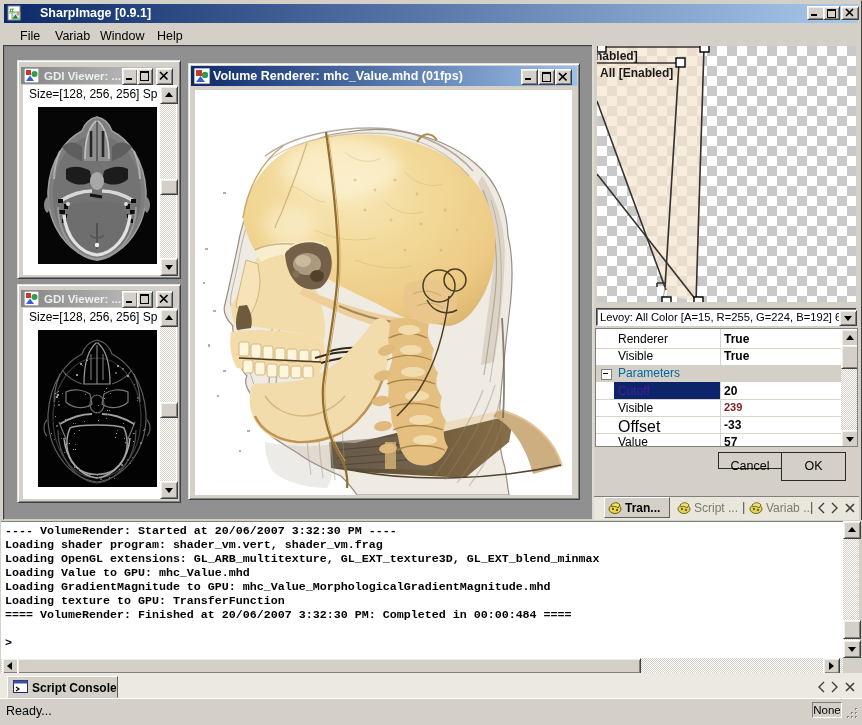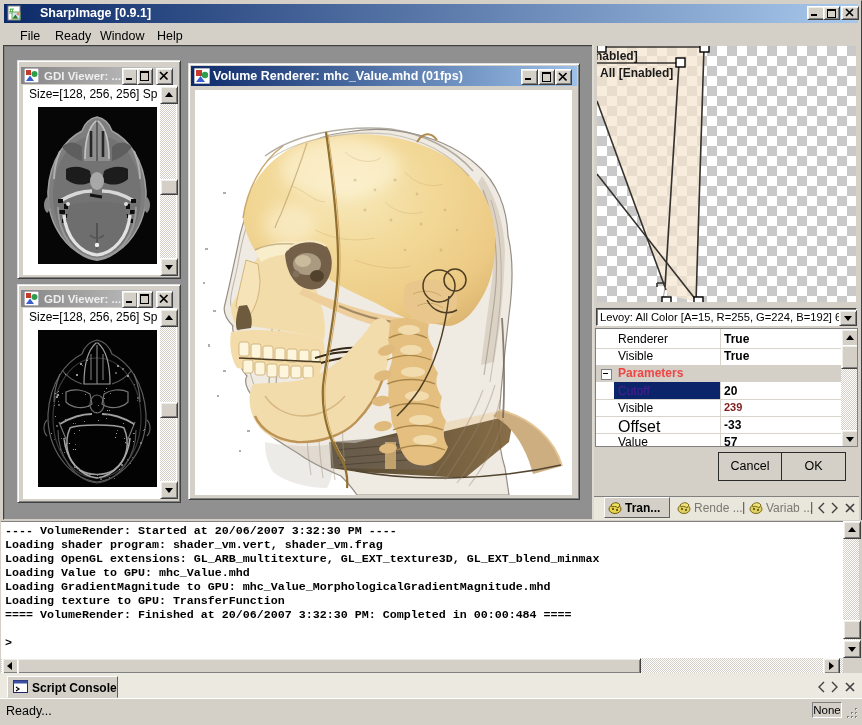--- a/index.html
+++ b/index.html
@@ -30,21 +30,21 @@
     <div class="abs" style="left:3px;top:2px;width:7px;height:6px;border:1px solid #000;border-top-width:2px"></div>
   </div>
 <div class="capbtn abs" style="left:841px;top:6px;width:16px;height:12px">
   <svg class="abs" style="left:3px;top:1px" width="9" height="9">
       <path d="M1 1 L8 8 M8 1 L1 8" stroke="#000" stroke-width="1.6"></path>
     </svg>
 </div>
 
 <div class="abs" style="left:3px;top:23px;width:856px;height:22px;background:#d4d0c8"></div>
 <div class="abs" style="left:20px;top:29px;font-size:12.5px;color:#000">File</div>
-<div class="abs" style="left:55px;top:29px;font-size:12.5px;color:#000">Ready</div>
+<div class="abs" style="left:55px;top:29px;font-size:12.5px;color:#000">Variab</div>
 <div class="abs" style="left:100px;top:29px;font-size:12.5px;color:#000">Window</div>
 <div class="abs" style="left:157px;top:29px;font-size:12.5px;color:#000">Help</div>
 
 <div class="abs" style="left:3px;top:45px;width:591px;height:475px;background:#909090;border:1px solid;border-color:#404040 #d4d0c8 #d4d0c8 #404040;box-sizing:border-box;box-shadow:inset 1px 1px 0 #808080"></div>
 
 <div class="abs" style="left:17px;top:60px;width:164px;height:219px;background:#d4d0c8;border:1px solid;border-color:#dfdfdf #404040 #404040 #dfdfdf;box-shadow:inset 1px 1px 0 #fff, inset -1px -1px 0 #808080;box-sizing:border-box"></div>
 <div class="abs" style="left:21px;top:67px;width:156px;height:17px;background:linear-gradient(to right,#868686,#cccccc)"></div>
 <div class="abs" style="left:24px;top:68px;width:15px;height:15px">
   <svg width="15" height="15">
       <rect x="0" y="0" width="15" height="15" fill="#fff" stroke="#667"></rect>
@@ -567,60 +567,60 @@
   <div class="abs" style="left:124px;top:0;width:1px;height:119px;background:#d8d4cc"></div>
   <div class="abs" style="left:124px;top:36px;width:1px;height:17px;background:#d4d0c8"></div>
 
   <div class="abs" style="left:22px;top:3px;font-size:12px;color:#000">Renderer</div>
   <div class="abs" style="left:128px;top:3px;font-size:12px;font-weight:bold;color:#000">True</div>
   <div class="abs" style="left:22px;top:20px;font-size:12px;color:#000">Visible</div>
   <div class="abs" style="left:128px;top:20px;font-size:12px;font-weight:bold;color:#000">True</div>
   <div class="abs" style="left:5px;top:40px;width:9px;height:9px;border:1px solid #808080;background:#fff">
       <div class="abs" style="left:1px;top:3px;width:5px;height:1px;background:#000"></div>
     </div>
-  <div class="abs" style="left:22px;top:37px;font-size:12px;font-weight:bold;color:#ef4444">Parameters</div>
+  <div class="abs" style="left:22px;top:37px;font-size:12px;font-weight:normal;color:#0369a1">Parameters</div>
   <div class="abs" style="left:18px;top:53px;width:106px;height:17px;background:#0b246a"></div>
   <div class="abs" style="left:22px;top:55px;font-size:12px;color:#4c1d95">Cutoff</div>
   <div class="abs" style="left:128px;top:55px;font-size:12px;font-weight:bold;color:#000">20</div>
   <div class="abs" style="left:22px;top:72px;font-size:12px;color:#000">Visible</div>
   <div class="abs" style="left:128px;top:72px;font-size:11px;font-weight:bold;color:#7f1d1d">239</div>
   <div class="abs" style="left:22px;top:89px;font-size:16px;color:#000">Offset</div>
   <div class="abs" style="left:128px;top:89px;font-size:12px;font-weight:bold;color:#000">-33</div>
   <div class="abs" style="left:22px;top:106px;font-size:12px;color:#000">Value</div>
   <div class="abs" style="left:128px;top:106px;font-size:12px;font-weight:bold;color:#000">57</div>
 
   <div class="abs dither" style="left:245px;top:0;width:17px;height:119px"></div>
   <div class="capbtn abs" style="left:245px;top:0;width:17px;height:16px">
       <div class="abs" style="left:4px;top:5px;width:0;height:0;border-left:4px solid transparent;border-right:4px solid transparent;border-bottom:5px solid #000"></div>
     </div>
   <div class="capbtn abs" style="left:245px;top:16px;width:17px;height:22px"></div>
   <div class="capbtn abs" style="left:245px;top:101px;width:17px;height:16px">
       <div class="abs" style="left:4px;top:6px;width:0;height:0;border-left:4px solid transparent;border-right:4px solid transparent;border-top:5px solid #000"></div>
     </div>
 </div>
 
-<div class="abs" style="left:718px;top:452px;width:64px;height:29px;background:#d4d0c8;border:1.5px solid #2a2a2a;box-sizing:border-box;text-align:center;font-size:12.5px;color:#000;line-height:26px">Cancel</div>
+<div class="abs" style="left:718px;top:452px;width:64px;height:17px;background:#d4d0c8;border:1.5px solid #2a2a2a;box-sizing:border-box;text-align:center;font-size:12.5px;color:#000;line-height:26px">Cancel</div>
 <div class="abs" style="left:781px;top:452px;width:65px;height:29px;background:#d4d0c8;border:1.5px solid #2a2a2a;box-sizing:border-box;text-align:center;font-size:12.5px;color:#000;line-height:26px">OK</div>
 
 <div class="abs" style="left:594px;top:496px;width:265px;height:24px;background:#e9e6dc;border-top:1px solid #808080"></div>
 <div class="abs" style="left:604px;top:497px;width:66px;height:21px;background:#d4d0c8;border:1px solid;border-color:#fff #606060 #606060 #fff;box-sizing:border-box"></div>
 <svg class="abs" style="left:608px;top:501px" width="14" height="13">
     <ellipse cx="7" cy="8" rx="6" ry="4.5" fill="#e8d44a" stroke="#6a5a10"></ellipse>
     <path d="M3 4 C6 1 10 1 12 4 L10 7 C8 5 5 5 4 6 Z" fill="#f0e060" stroke="#6a5a10"></path>
     <circle cx="5" cy="8" r="1" fill="#403808"></circle>
     <circle cx="9" cy="9" r="1" fill="#403808"></circle>
   </svg>
 <div class="abs" style="left:625px;top:501px;font-size:12px;font-weight:bold;color:#000">Tran...</div>
 <svg class="abs" style="left:677px;top:501px" width="14" height="13">
     <ellipse cx="7" cy="8" rx="6" ry="4.5" fill="#e0d060" stroke="#7a6a20"></ellipse>
     <path d="M3 4 C6 1 10 1 12 4 L10 7 C8 5 5 5 4 6 Z" fill="#ece277" stroke="#7a6a20"></path>
     <circle cx="5" cy="8" r="1" fill="#504808"></circle>
     <circle cx="9" cy="9" r="1" fill="#504808"></circle>
   </svg>
-<div class="abs" style="left:694px;top:501px;font-size:12px;color:#7a7a72">Rende ...</div>
+<div class="abs" style="left:694px;top:501px;font-size:12px;color:#7a7a72">Script ...</div>
 <div class="abs" style="left:742px;top:499px;font-size:13px;color:#55534e">|</div>
 <svg class="abs" style="left:749px;top:501px" width="14" height="13">
     <ellipse cx="7" cy="8" rx="6" ry="4.5" fill="#e0d060" stroke="#7a6a20"></ellipse>
     <path d="M3 4 C6 1 10 1 12 4 L10 7 C8 5 5 5 4 6 Z" fill="#ece277" stroke="#7a6a20"></path>
     <circle cx="5" cy="8" r="1" fill="#504808"></circle>
     <circle cx="9" cy="9" r="1" fill="#504808"></circle>
   </svg>
 <div class="abs" style="left:766px;top:501px;font-size:12px;color:#7a7a72">Variab ...</div>
 <div class="abs" style="left:810px;top:499px;font-size:13px;color:#55534e">|</div>
 <svg class="abs" style="left:818px;top:502px" width="40" height="12">

